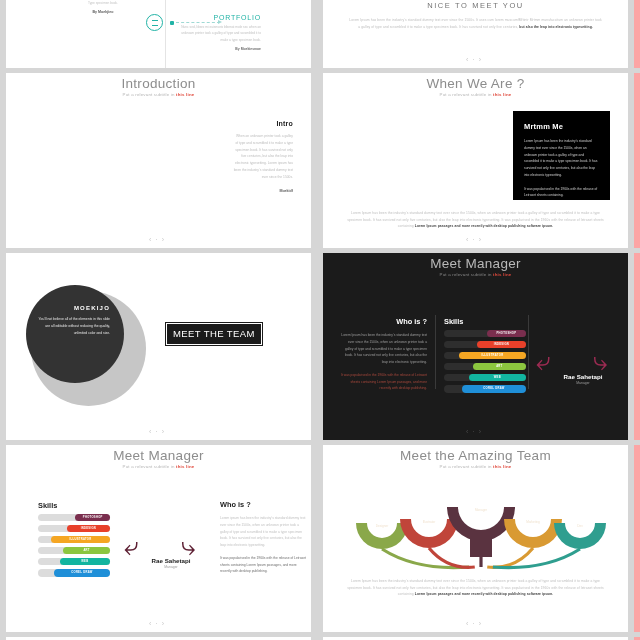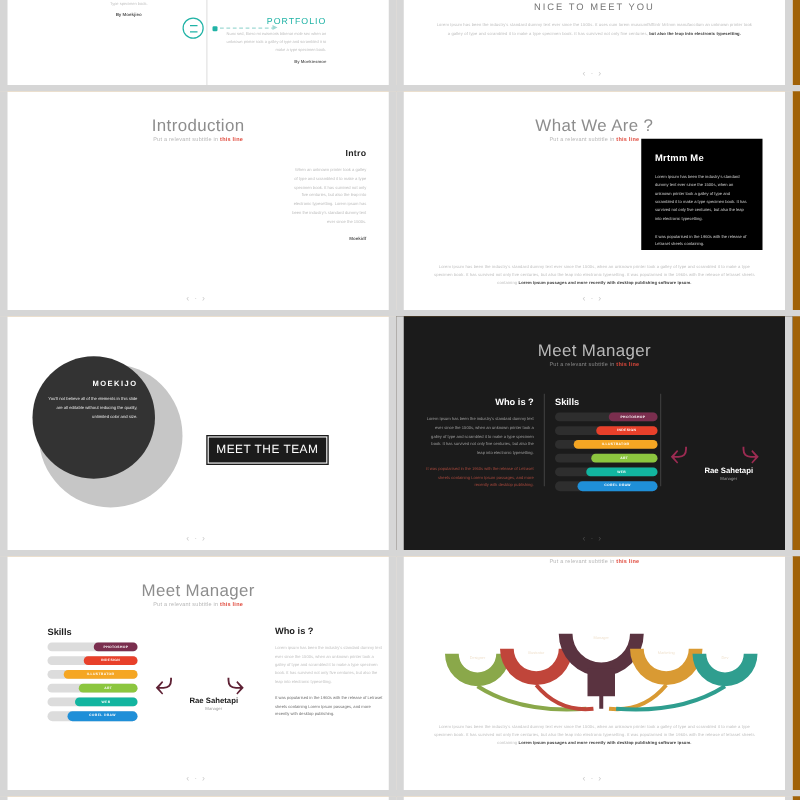--- a/index.html
+++ b/index.html
@@ -2,21 +2,21 @@
 <html><head>
 <meta charset="utf-8">
 <style>
   * { box-sizing: border-box; margin: 0; padding: 0; }
   html, body {
     width: 640px; height: 640px;
     background: #d6d6d6;
     font-family: "Liberation Sans", sans-serif;
     overflow: hidden;
   }
-  .page { width: 640px; height: 640px; position: relative; background: #a16207; }
+  .page { width: 640px; height: 640px; position: relative; background: #fca5a5; }
 
   .row { display: flex; width: 640px; }
   .gutter-v { width: 100%; height: 5px; background: #d6d6d6; }
 
   .slide {
     width: 317px;
     background: #ffffff;
     position: relative;
     overflow: hidden;
     border-left: 6px solid #d6d6d6;
@@ -25,21 +25,21 @@
   .slide.dark { background: #1b1b1b; }
   .slide-inner { position: absolute; inset: 0; }
 
   
   .s-title {
     text-align: center;
     font-size: 13.5px;
     font-weight: 400;
     color: #8d8d8d;
     letter-spacing: .3px;
-    padding-top: 20px;
+    padding-top: 3px;
   }
   .dark .s-title { color: #b9b9b9; }
   .s-sub {
     text-align: center;
     font-size: 4.4px;
     color: #b5b5b5;
     letter-spacing: .2px;
     margin-top: 1px;
   }
   .s-sub .accent { color: #e0493c; font-weight: bold; }
@@ -110,21 +110,21 @@
     border-radius: 50%; background: #c6c6c6;
   }
   .circle-dark {
     position: absolute; left: 20px; top: 32px; width: 98px; height: 98px;
     border-radius: 50%; background: #333333;
     padding: 20px 14px 0 12px; text-align: right;
   }
   .circle-dark h4 { color: #fff; font-size: 6px; letter-spacing: 1.2px; font-weight: bold; }
   .circle-dark p { color: #e6e6e6; font-size: 3.4px; line-height: 2.1; margin-top: 5px; }
   .meet-badge {
-    position: absolute; left: 160px; top: 96px;
+    position: absolute; left: 160px; top: 70px;
     background: #1b1b1b; color: #fff; font-size: 9.5px; letter-spacing: .4px;
     padding: 4px 6px 5px; border: 1px solid #fff; outline: 1px solid #1b1b1b;
   }
 
   
   .sl-mgr { height: 187px; }
   .col-who { position: absolute; width: 88px; }
   .col-who h3 { font-size: 7.4px; font-weight: bold; }
   .col-who p { font-size: 3.3px; line-height: 2.05; margin-top: 6px; }
   .vline { position: absolute; width: 1px; }
@@ -210,21 +210,21 @@
           <div class="sig">Moekidf</div>
         </div>
         <div class="navbar">
           <span>‹</span><span>·</span><span>›</span>
         </div>
       </div>
     </div>
 
     <div class="slide sl-what">
       <div class="slide-inner">
-        <div class="s-title">What We Are ?</div>
+        <div class="s-title">When We Are ?</div>
         <div class="s-sub">
           <span>Put a relevant subtitle in </span><span class="accent">this line</span>
         </div>
         <div class="about-box">
           <h3>Mrtmm Me</h3>
           <p>Lorem Ipsum has been the industry's standard dummy text ever since the 1500s,  when an unknown printer took a galley of type and scrambled it to make a type specimen book. It has survived not only five centuries, but also the leap into electronic typesetting.</p>
           <p>It was popularised in the 1960s  with the release of Letraset sheets containing.</p>
         </div>
         <div class="lorem what-foot">
           <span>Lorem Ipsum has been the industry's standard dummy text ever since the 1500s, when an unknown printer took a galley of type and scrambled it to make a type specimen book. It has survived not only five centuries, but also the leap into electronic typesetting. It was popularised in the 1960s with the release of letraset sheets containing </span><b>Lorem Ipsum passages and more recently with desktop publishing software ipsum.</b>
@@ -370,20 +370,21 @@
         </div>
 
         <div class="navbar">
           <span>‹</span><span>·</span><span>›</span>
         </div>
       </div>
     </div>
 
     <div class="slide sl-amazing">
       <div class="slide-inner">
+        <div class="s-title">Meet the Amazing Team</div>
         <div class="s-sub">
           <span>Put a relevant subtitle in </span><span class="accent">this line</span>
         </div>
 
         <div class="arc-stage">
           <svg id="arcs" viewBox="0 0 265 85" width="265" height="85">
               <path d="M 7 36 A 26 26 0 0 0 59 36 L 48 36 A 15 15 0 0 1 18 36 Z" fill="#8aa84a"></path>
               <path d="M 33 62 Q 67.65 84 120.12 80" stroke="#8aa84a" stroke-width="3.2" fill="none"></path>
               <text x="33" y="34" text-anchor="middle" font-size="4.4" font-weight="bold" fill="#ffffff" font-family="&quot;Liberation Sans&quot;, sans-serif">Roy Vista</text>
               <text x="33" y="40" text-anchor="middle" font-size="3.1" fill="#f0e2cf" font-family="&quot;Liberation Sans&quot;, sans-serif">Designer</text>

